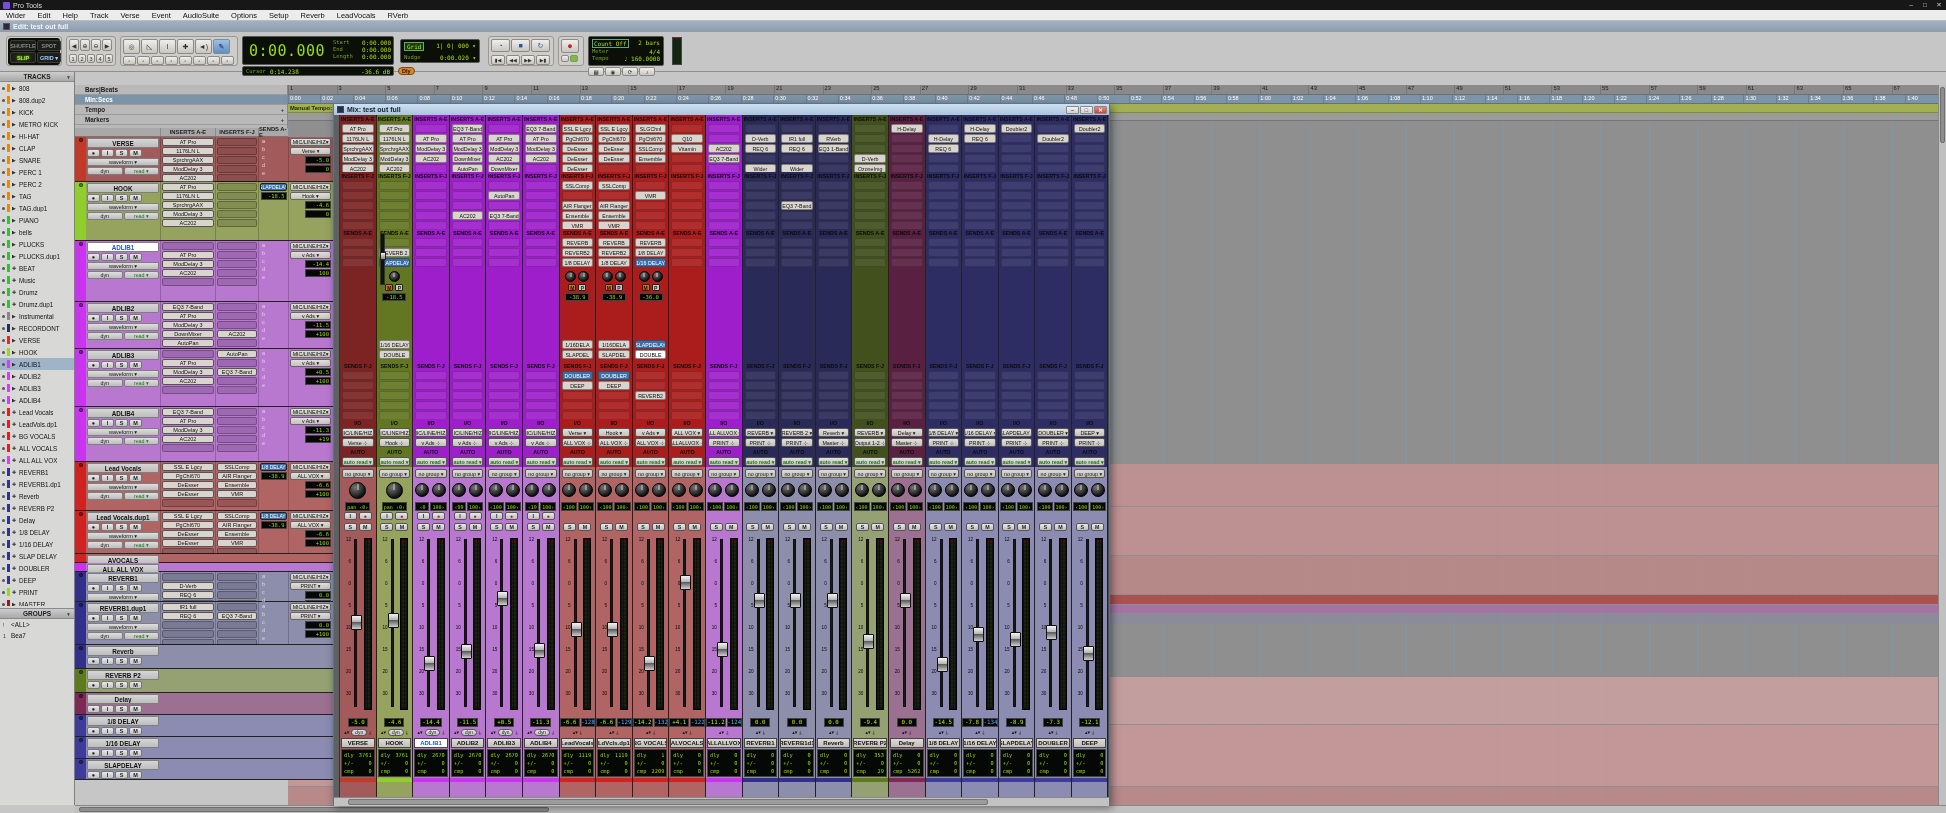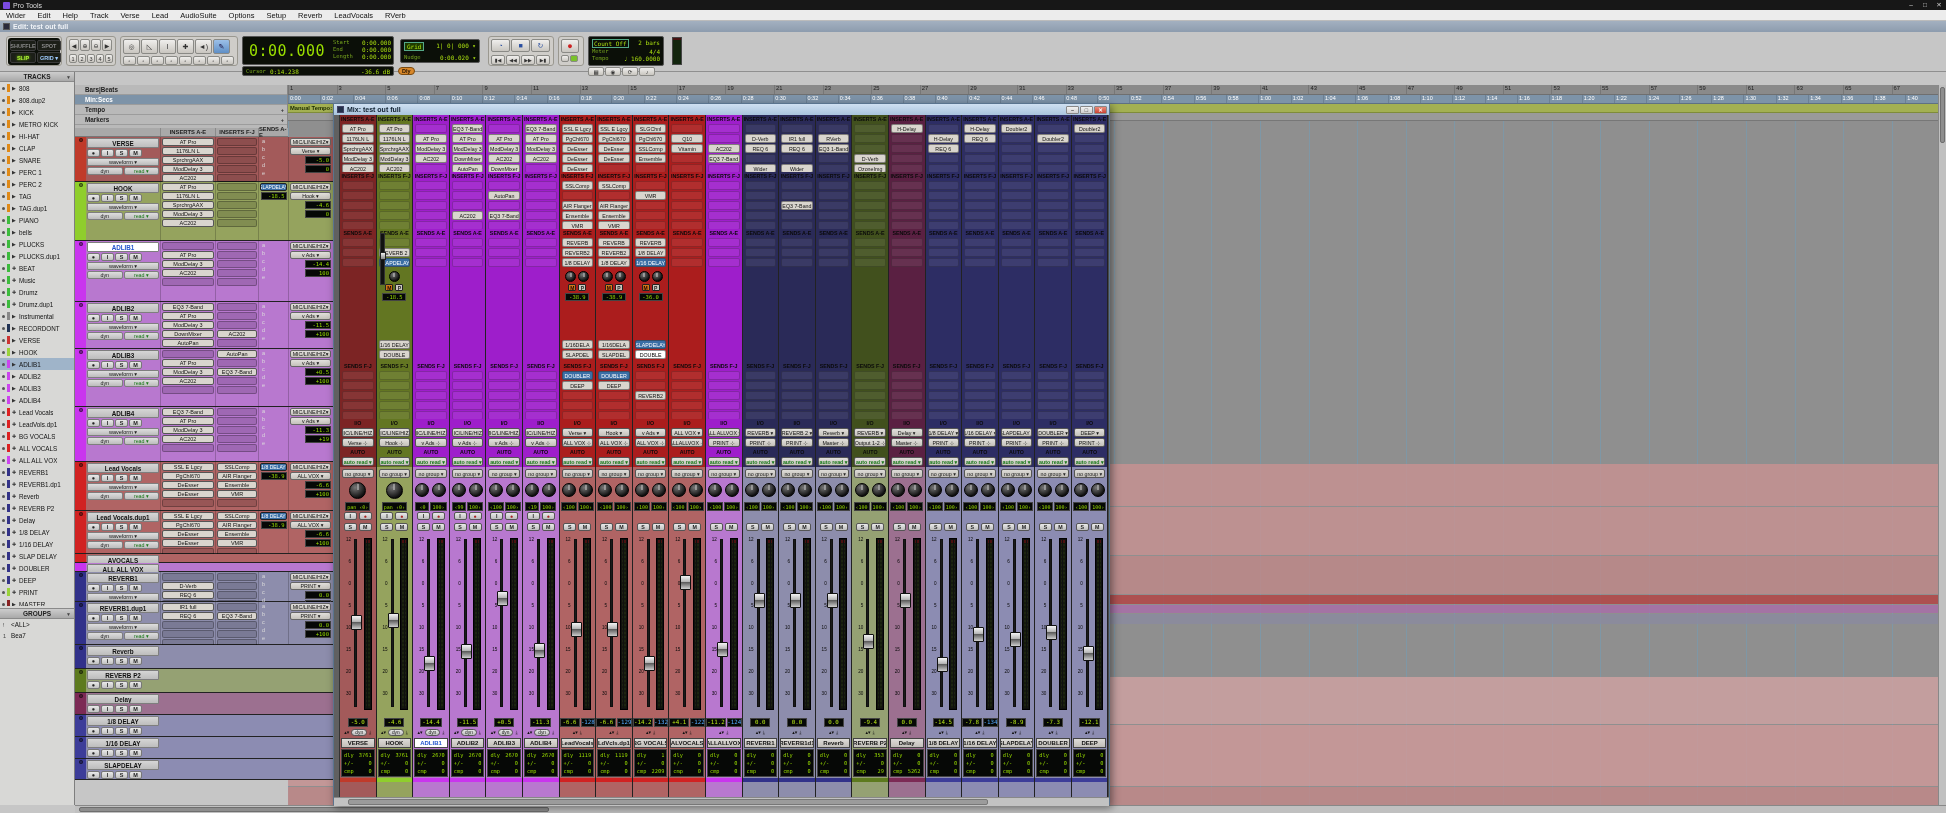--- a/index.html
+++ b/index.html
@@ -208,21 +208,21 @@
         <span>✕</span>
       </span>
   </div>
 
   <div id="menubar">
       <div class="menu-item">Wider</div>
       <div class="menu-item">Edit</div>
       <div class="menu-item">Help</div>
       <div class="menu-item">Track</div>
       <div class="menu-item">Verse</div>
-      <div class="menu-item">Lead</div>
+      <div class="menu-item">Event</div>
       <div class="menu-item">AudioSuite</div>
       <div class="menu-item">Options</div>
       <div class="menu-item">Setup</div>
       <div class="menu-item">Reverb</div>
       <div class="menu-item">LeadVocals</div>
       <div class="menu-item">RVerb</div>
     </div>
 
   <div id="edit-titlebar">
     <span class="eicon"></span>

